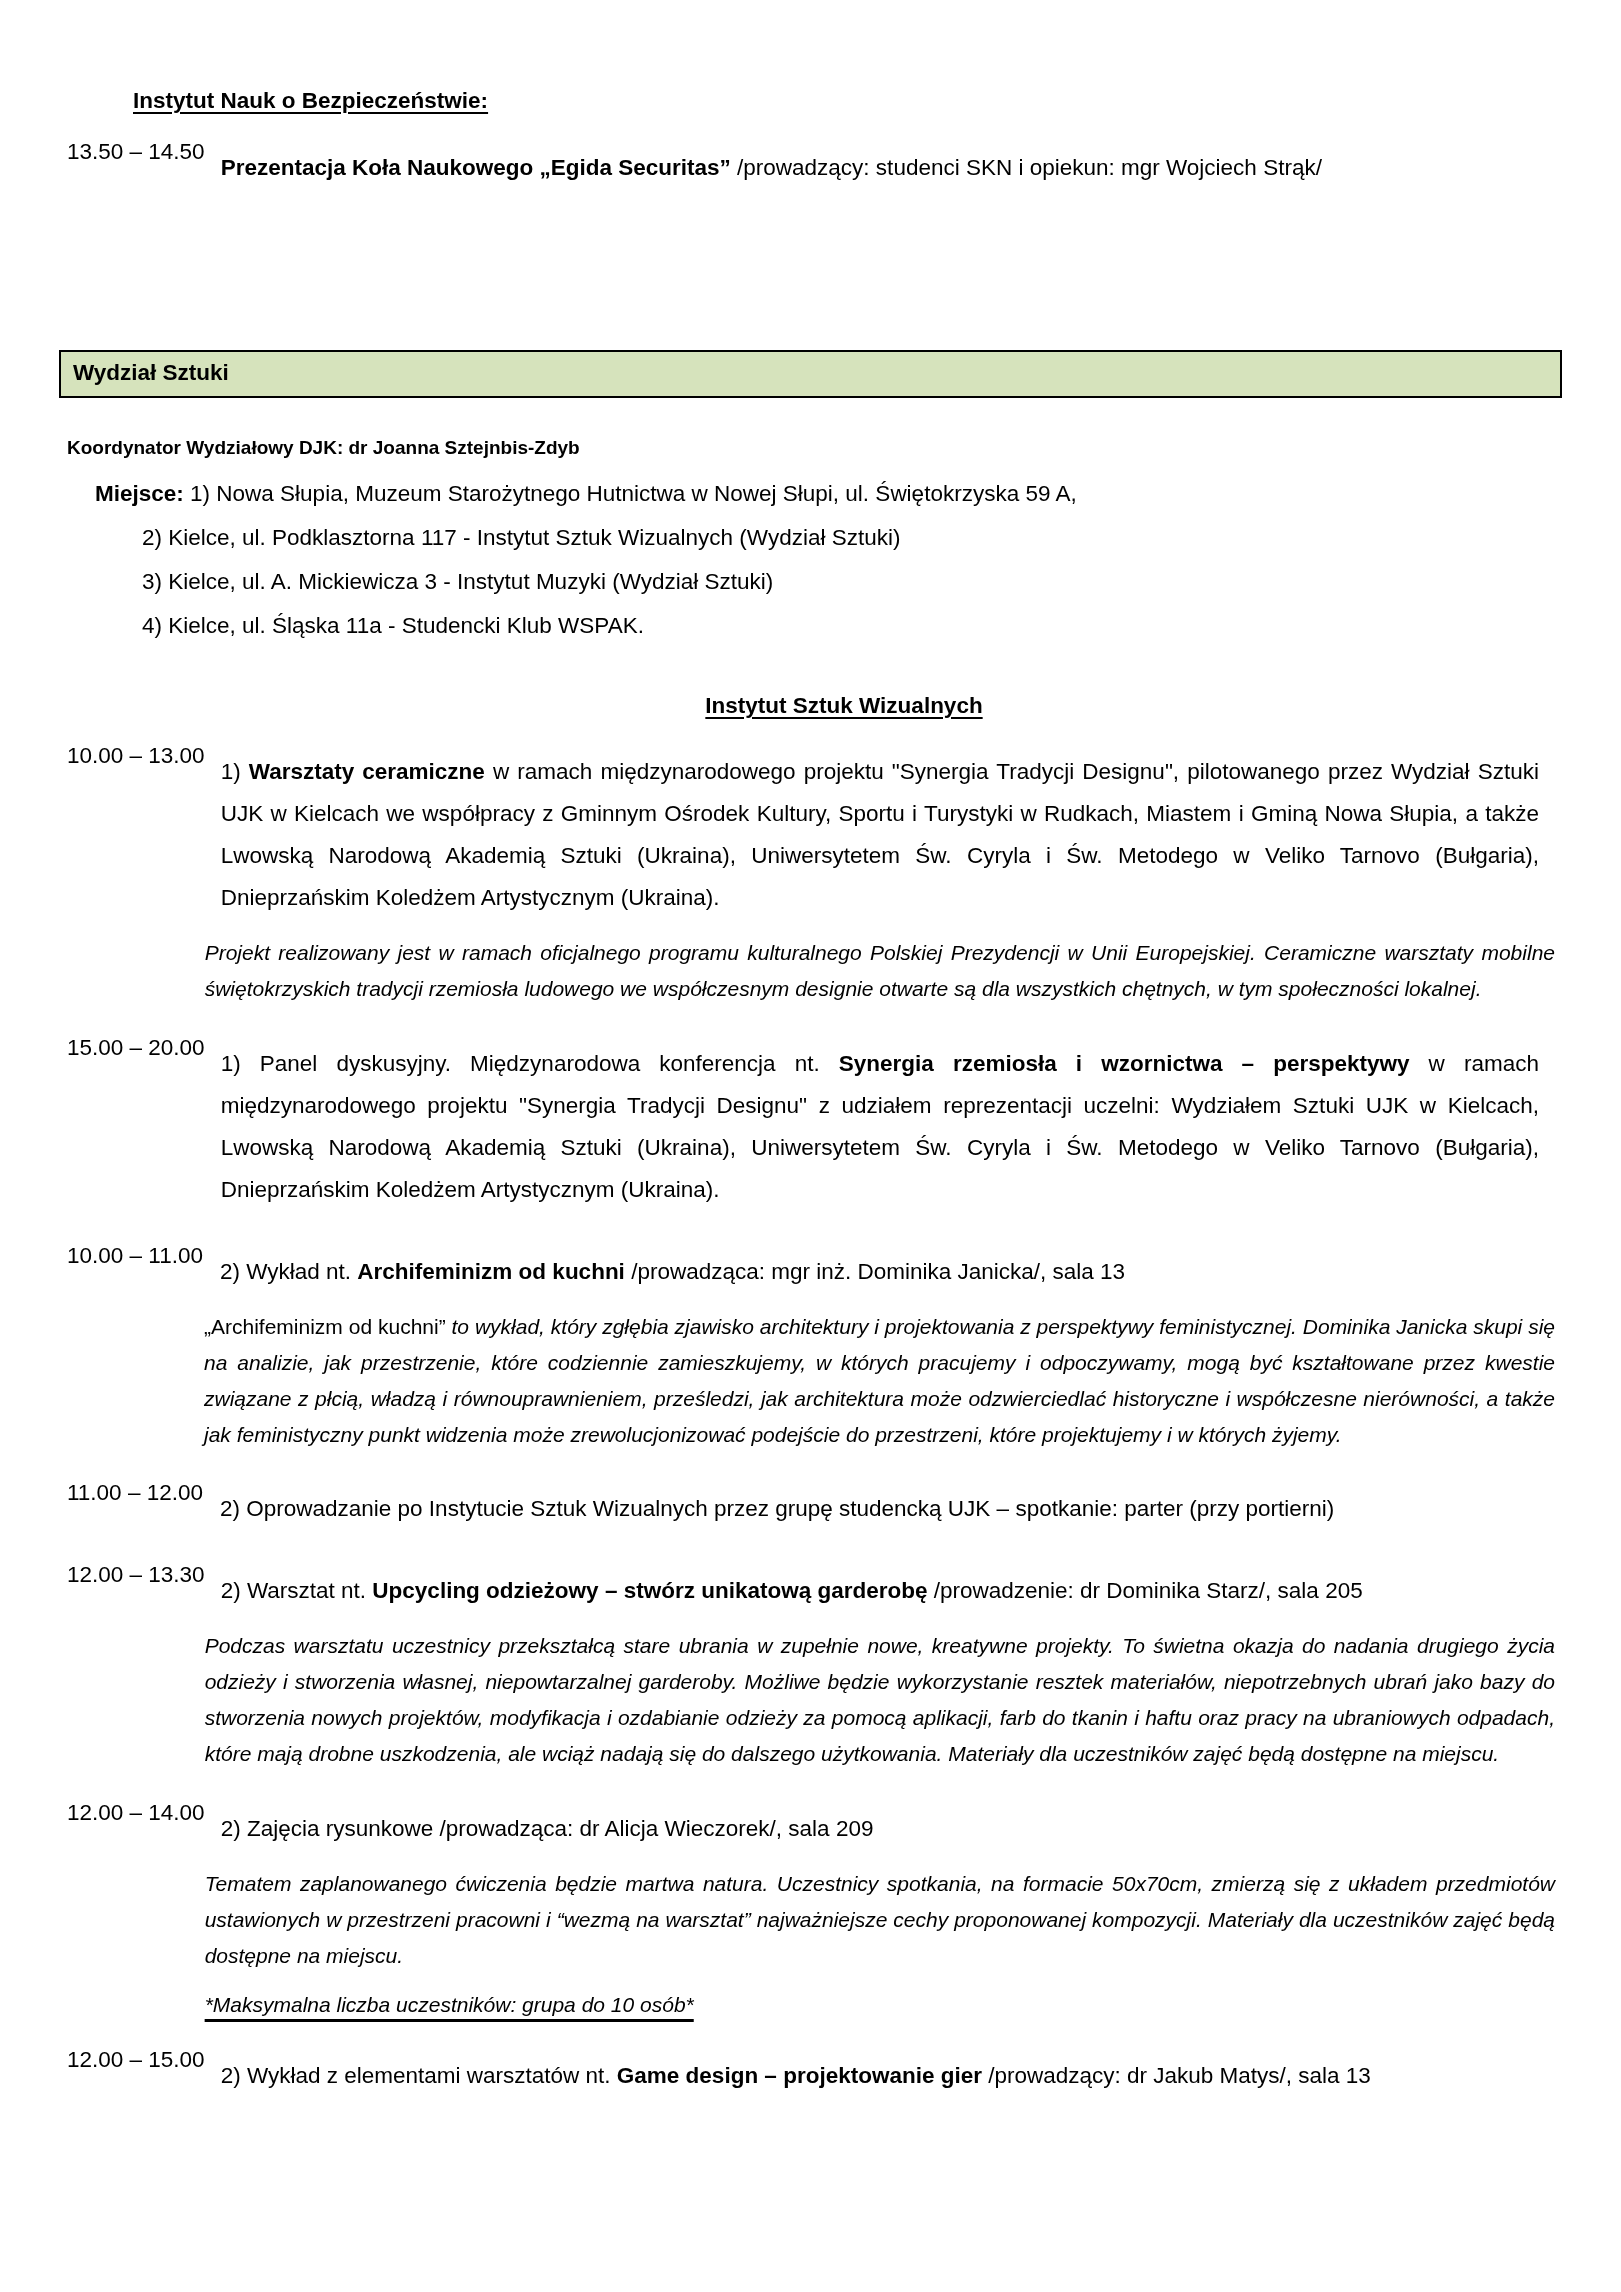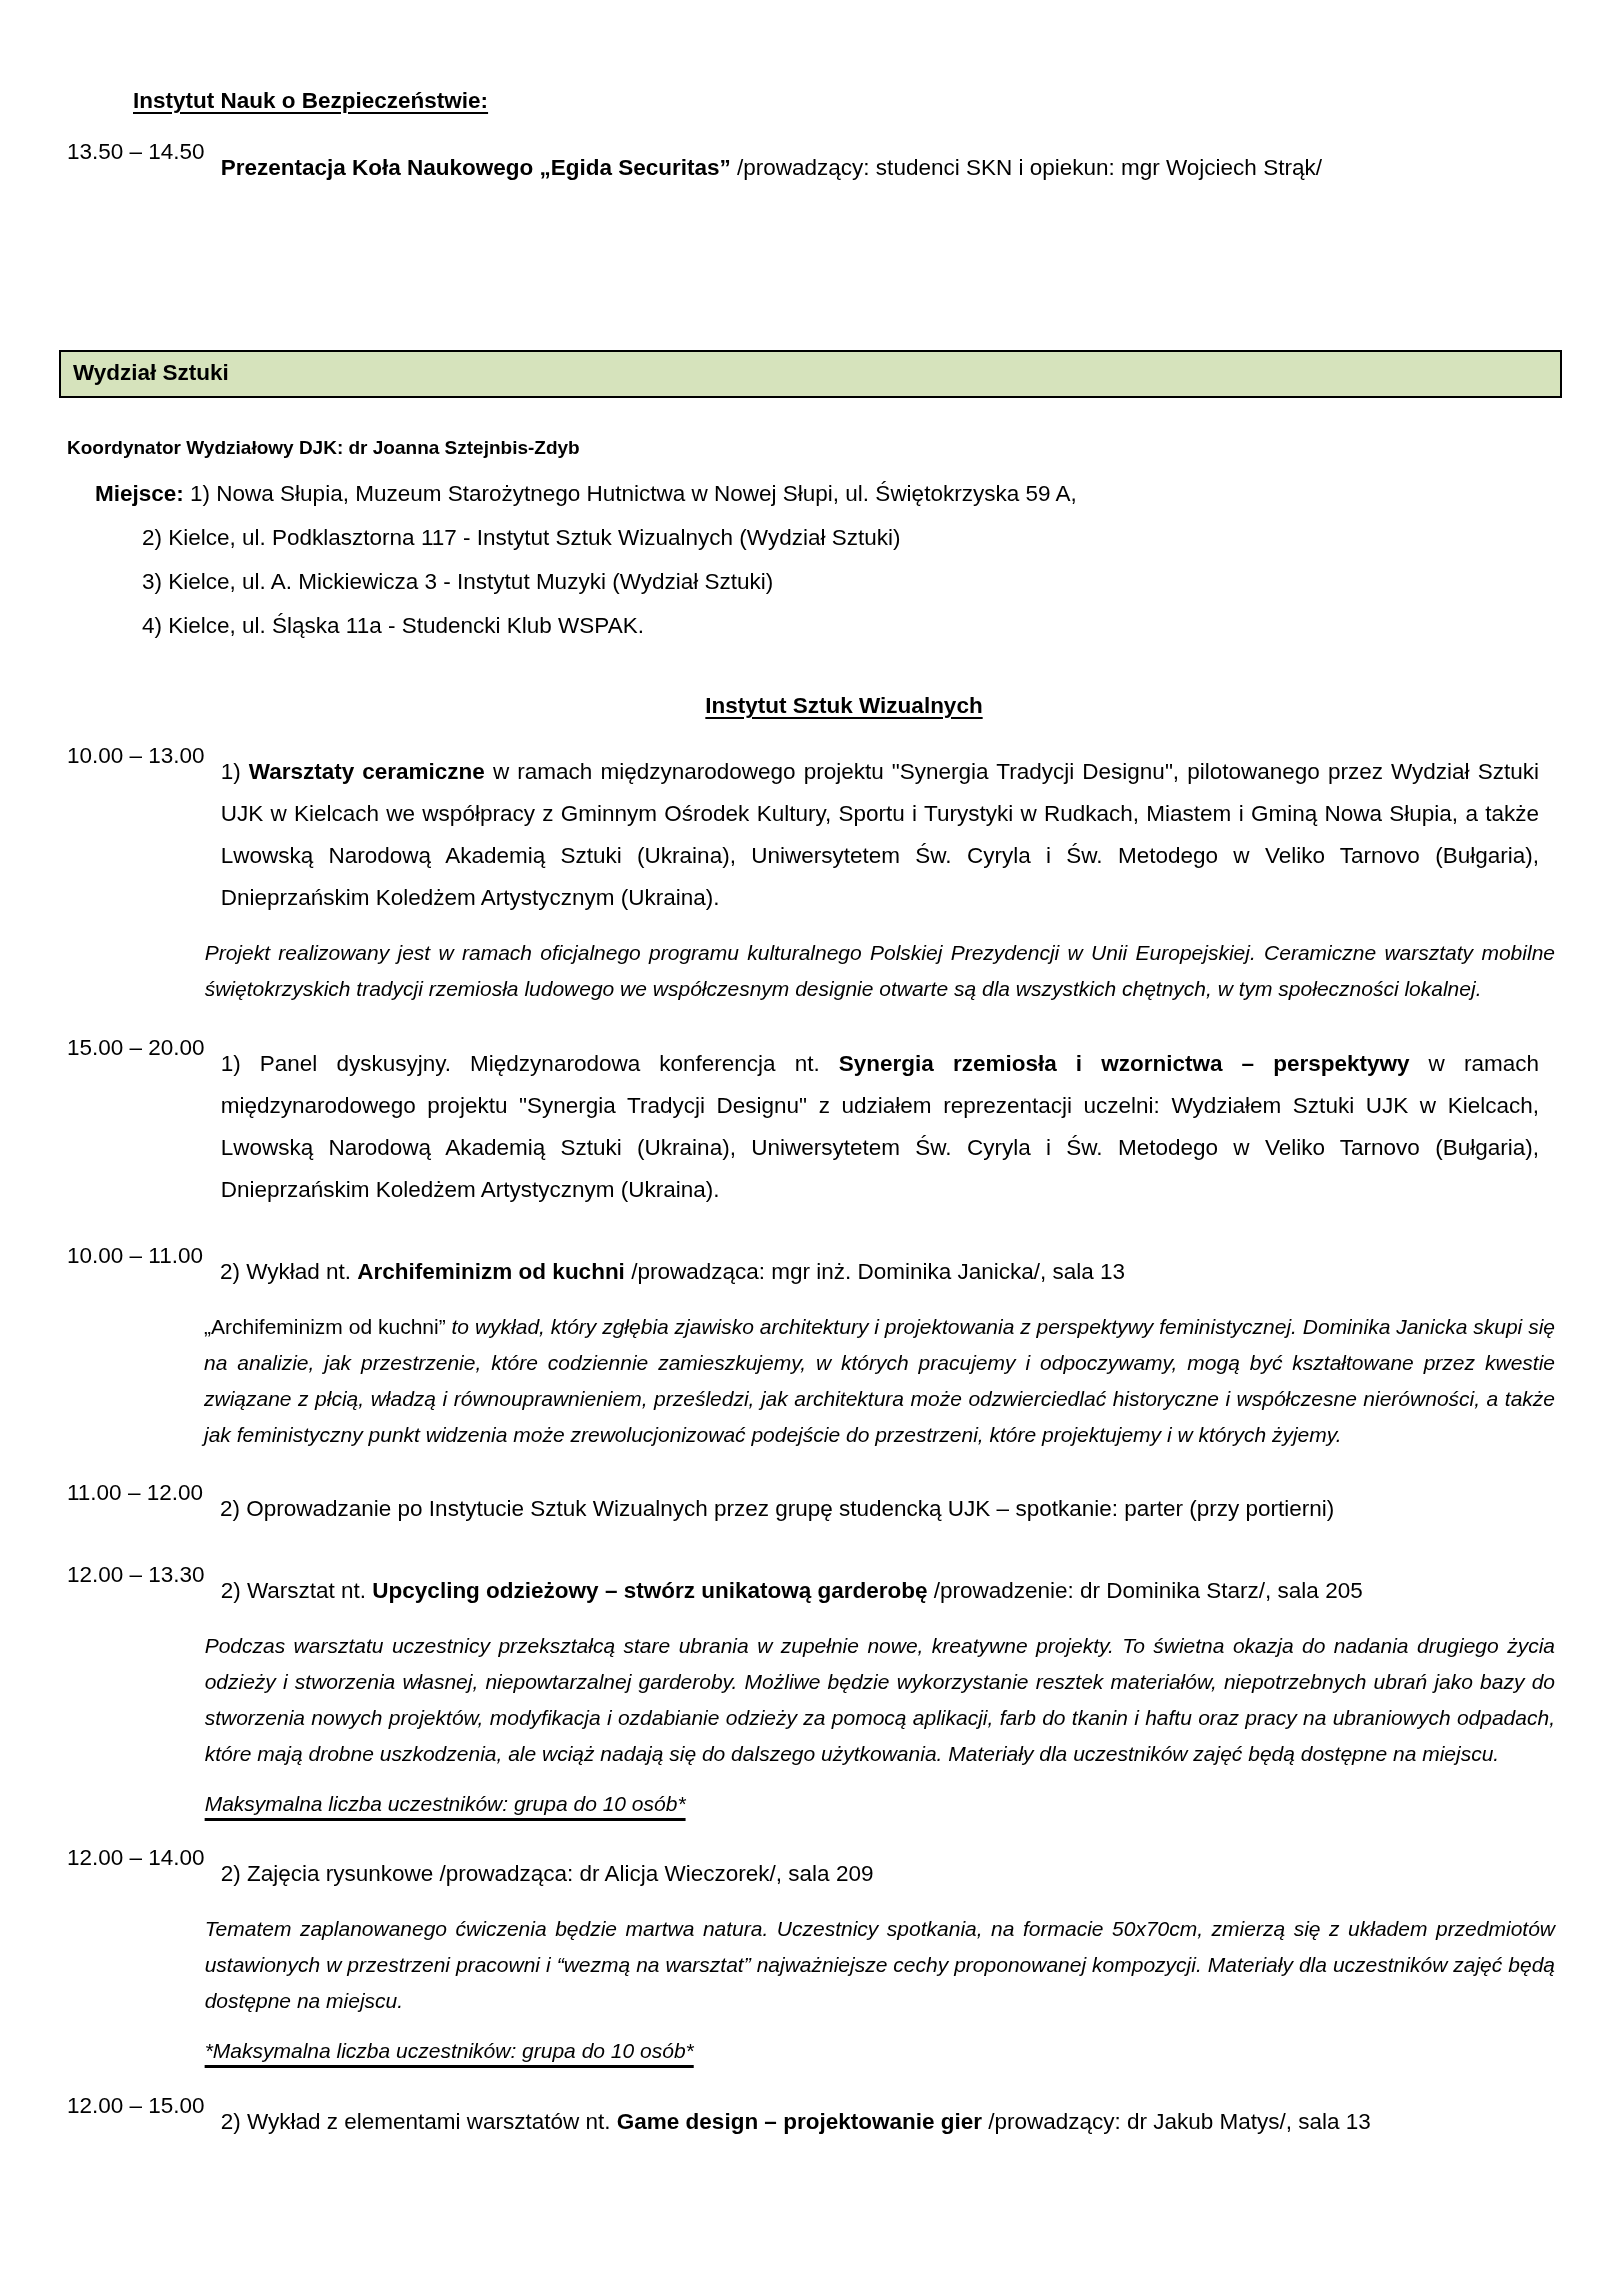--- a/index.html
+++ b/index.html
@@ -151,21 +151,20 @@
         <div class="content">
           <p class="main"><span class="roman">2) Oprowadzanie po Instytucie Sztuk Wizualnych przez grupę studencką UJK – spotkanie: parter (przy portierni)</span></p>
         </div>
       </div>
 
       <div class="row">
         <div class="time">12.00 – 13.30</div>
         <div class="content">
           <p class="main"><span class="roman">2) Warsztat nt. </span><span class="b roman">Upcycling odzieżowy – stwórz unikatową garderobę</span><span class="roman"> /prowadzenie: dr Dominika Starz/, sala 205</span></p>
           <p class="note"><span class="i">Podczas warsztatu uczestnicy przekształcą stare ubrania w zupełnie nowe, kreatywne projekty. To świetna okazja do nadania drugiego życia odzieży i stworzenia własnej, niepowtarzalnej garderoby. Możliwe będzie wykorzystanie resztek materiałów, niepotrzebnych ubrań jako bazy do stworzenia nowych projektów, modyfikacja i ozdabianie odzieży za pomocą aplikacji, farb do tkanin i haftu oraz pracy na ubraniowych odpadach, które mają drobne uszkodzenia, ale wciąż nadają się do dalszego użytkowania. Materiały dla uczestników zajęć będą dostępne na miejscu.</span></p>
-          <p class="note-underline"><span class="i u">Maksymalna liczba uczestników: grupa do 10 osób*</span></p>
         </div>
       </div>
 
       <div class="row">
         <div class="time">12.00 – 14.00</div>
         <div class="content">
           <p class="main"><span class="roman">2) Zajęcia rysunkowe /prowadząca: dr Alicja Wieczorek/, sala 209</span></p>
           <p class="note"><span class="i">Tematem zaplanowanego ćwiczenia będzie martwa natura. Uczestnicy spotkania, na formacie 50x70cm, zmierzą się z układem przedmiotów ustawionych w przestrzeni pracowni i “wezmą na warsztat” najważniejsze cechy proponowanej kompozycji. Materiały dla uczestników zajęć będą dostępne na miejscu.</span></p>
           <p class="note-underline"><span class="i u">*Maksymalna liczba uczestników: grupa do 10 osób*</span></p>
         </div>

